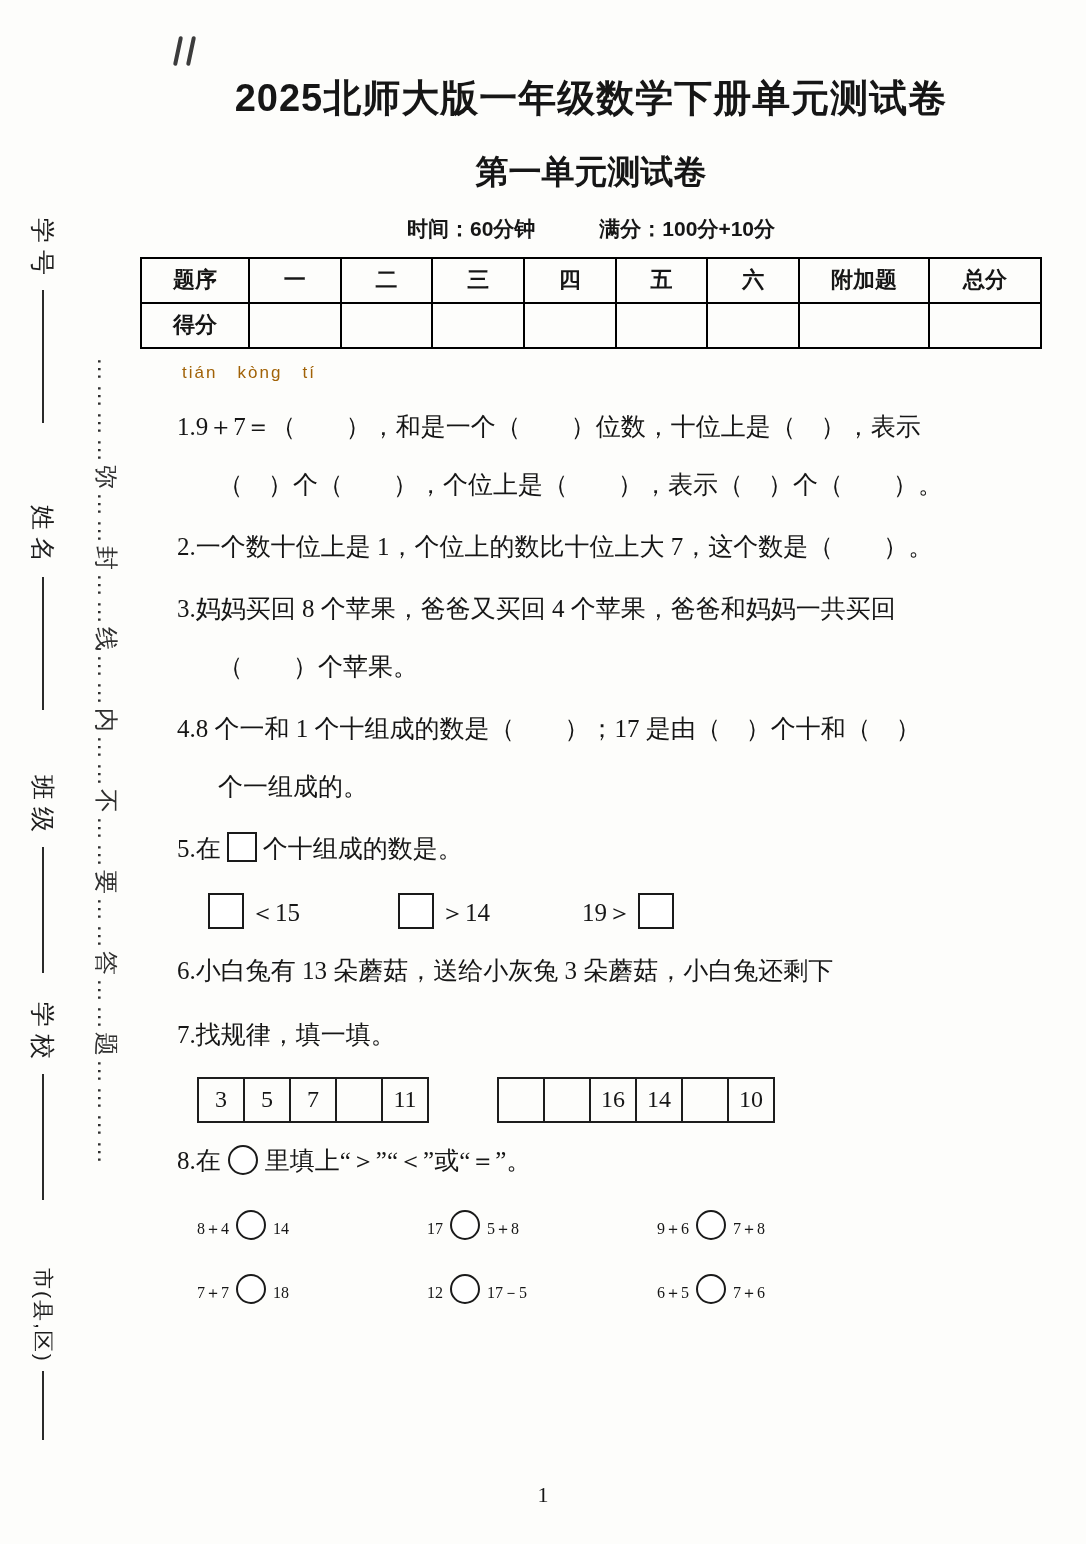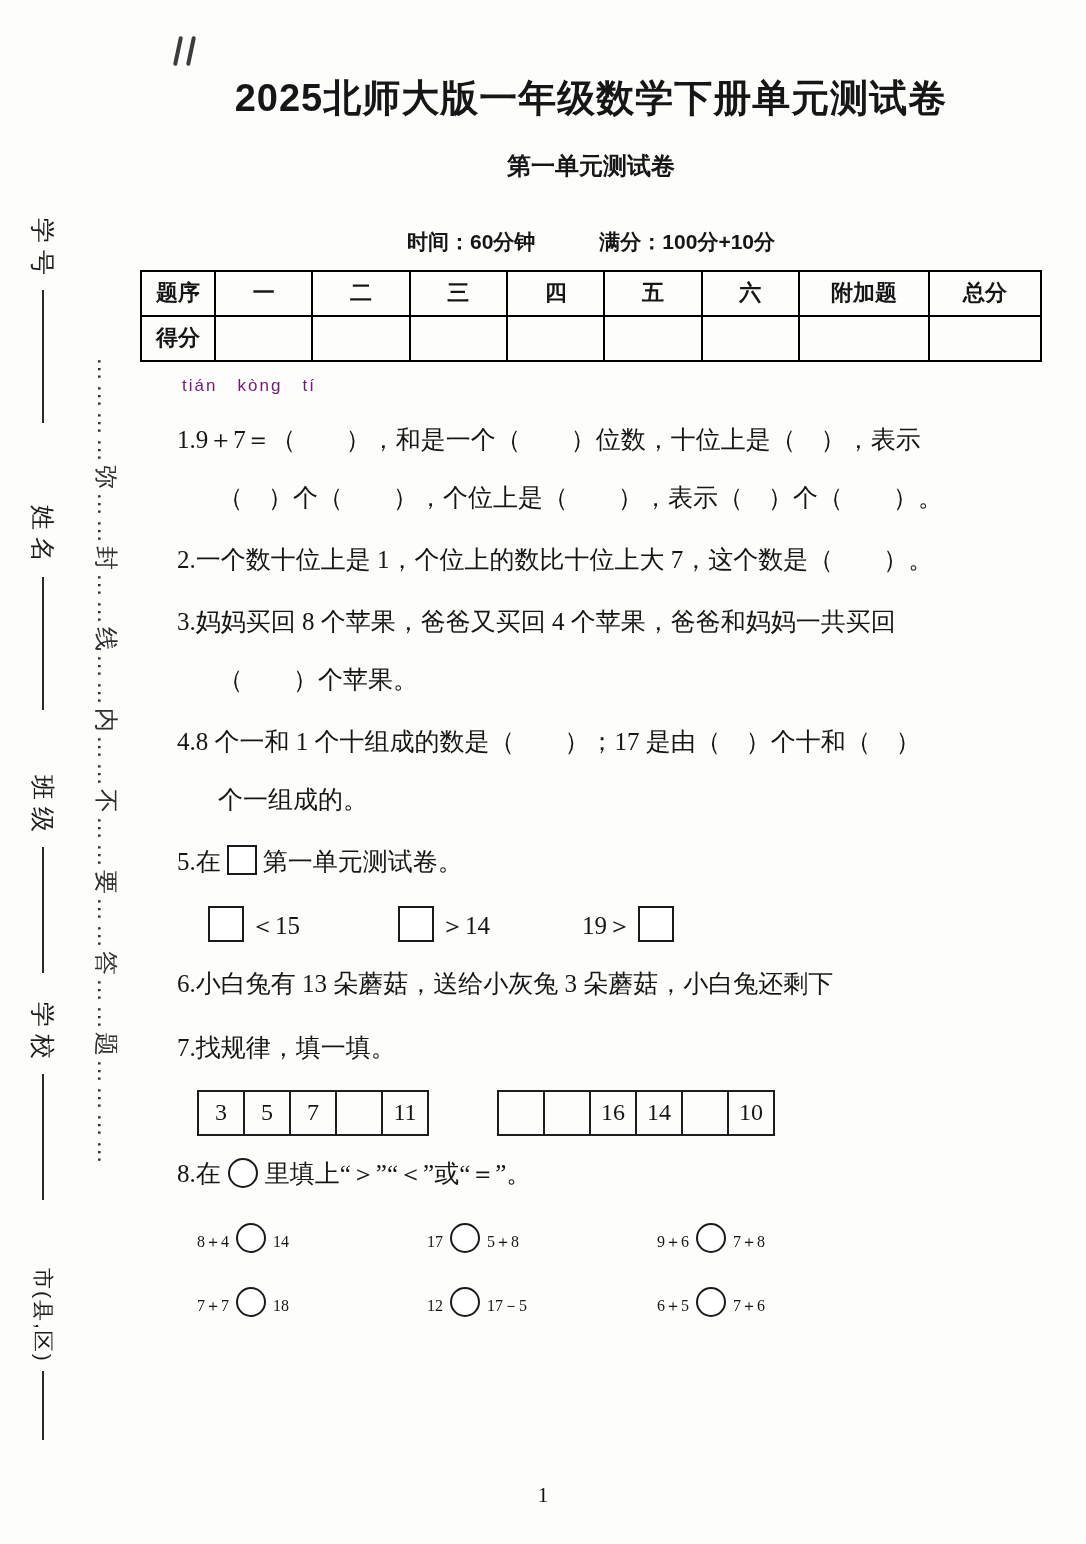--- a/index.html
+++ b/index.html
@@ -26,34 +26,34 @@
 
   .corner-marks { position:absolute; left:176px; top:36px; }
   .corner-marks .mark { display:inline-block; width:4px; height:30px; background:#3c3c3c;
                         transform:rotate(12deg); margin-right:9px; border-radius:2px; }
 
   
   .main { position:absolute; left:140px; top:0; width:902px; }
   .title { margin-top:76px; text-align:center; font-family:"Liberation Sans", sans-serif;
            font-weight:bold; font-size:38px; line-height:1.2; letter-spacing:1px; }
   .subtitle { margin-top:28px; text-align:center; font-family:"Liberation Sans", sans-serif;
-              font-weight:bold; font-size:24px; }
-  .meta { margin-top:46px; display:flex; justify-content:center; gap:64px;
+              font-weight:bold; font-size:33px; }
+  .meta { margin-top:20px; display:flex; justify-content:center; gap:64px;
           font-family:"Liberation Sans", sans-serif; font-weight:bold; font-size:21px; }
 
   table.score-table { margin-top:14px; width:100%; border-collapse:collapse;
                       font-family:"Liberation Sans", sans-serif; }
   table.score-table td { border:2px solid #000; height:45px; text-align:center;
                          font-size:22px; font-weight:bold; }
-  table.score-table td:nth-child(1) { width:74px; }
+  table.score-table td:nth-child(1) { width:108px; }
   table.score-table td:nth-child(8) { width:130px; }
   table.score-table td:nth-child(9) { width:112px; }
 
   .pinyin { margin-top:14px; padding-left:42px; font-family:"Liberation Sans", sans-serif;
-            font-size:17px; letter-spacing:2px; white-space:pre; color:#701a75; }
+            font-size:17px; letter-spacing:2px; white-space:pre; color:#a16207; }
   .section-head { margin-top:2px; font-size:26px; line-height:34px; }
   .section-head .sec-title { font-weight:bold; font-family:"Liberation Sans", sans-serif; }
   .section-head .sec-note { font-size:22px; }
 
   .q { margin-top:26px; padding-left:37px; font-size:25px; line-height:36px; white-space:nowrap; }
   .q.cont { margin-top:22px; padding-left:78px; }
   .q.sp-lg { margin-top:24px; }
   .q.sp-md { margin-top:20px; }
   .q.sp-q7 { margin-top:28px; }
 
@@ -157,21 +157,21 @@
 
     <div class="q">2.一个数十位上是 1，个位上的数比十位上大 7，这个数是（　　）。</div>
 
     <div class="q">3.妈妈买回 8 个苹果，爸爸又买回 4 个苹果，爸爸和妈妈一共买回</div>
     <div class="q cont">（　　）个苹果。</div>
 
     <div class="q">4.8 个一和 1 个十组成的数是（　　）；17 是由（　）个十和（　）</div>
     <div class="q cont">个一组成的。</div>
 
     <div class="q">
-      <span>5.在</span><span class="fill-box sm"></span><span>第一单元测试卷。</span>
+      <span>5.在</span><span class="fill-box sm"></span><span>个十组成的数是。</span>
     </div>
     <div class="q5-row">
       <span class="q5-item"><span class="fill-box"></span><span>＜15</span></span>
       <span class="q5-item"><span class="fill-box"></span><span>＞14</span></span>
       <span class="q5-item"><span>19＞</span><span class="fill-box"></span></span>
     </div>
 
     <div class="q sp-lg">6.小白兔有 13 朵蘑菇，送给小灰兔 3 朵蘑菇，小白兔还剩下</div>
 
     <div class="q sp-q7">7.找规律，填一填。</div>

